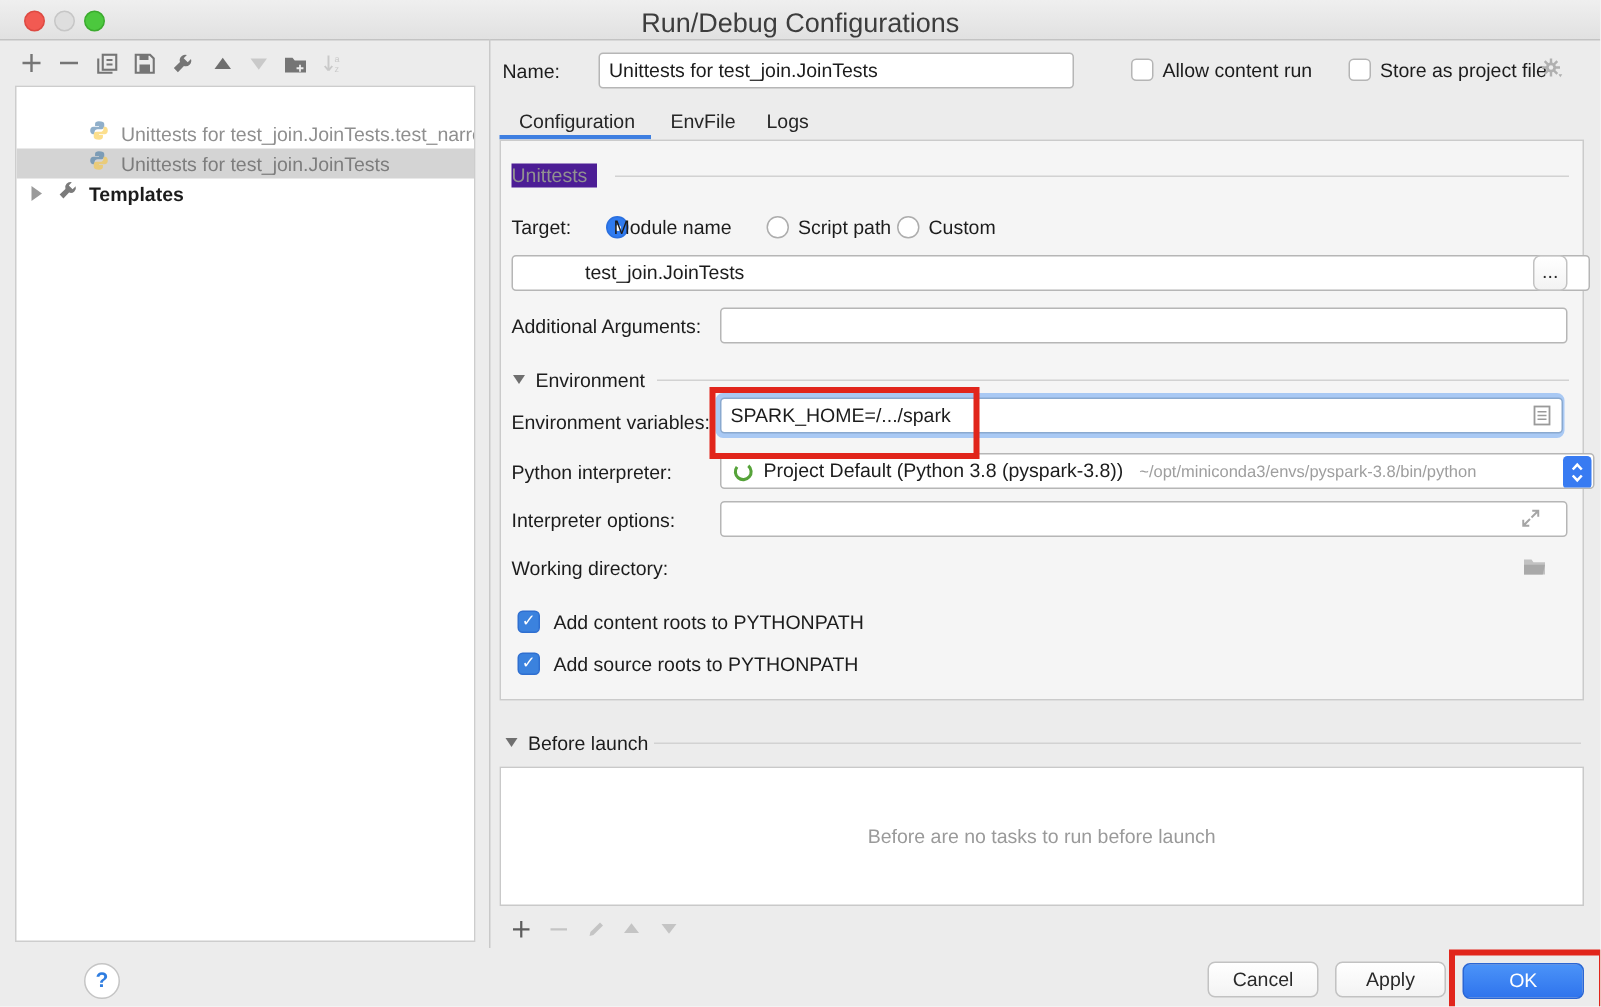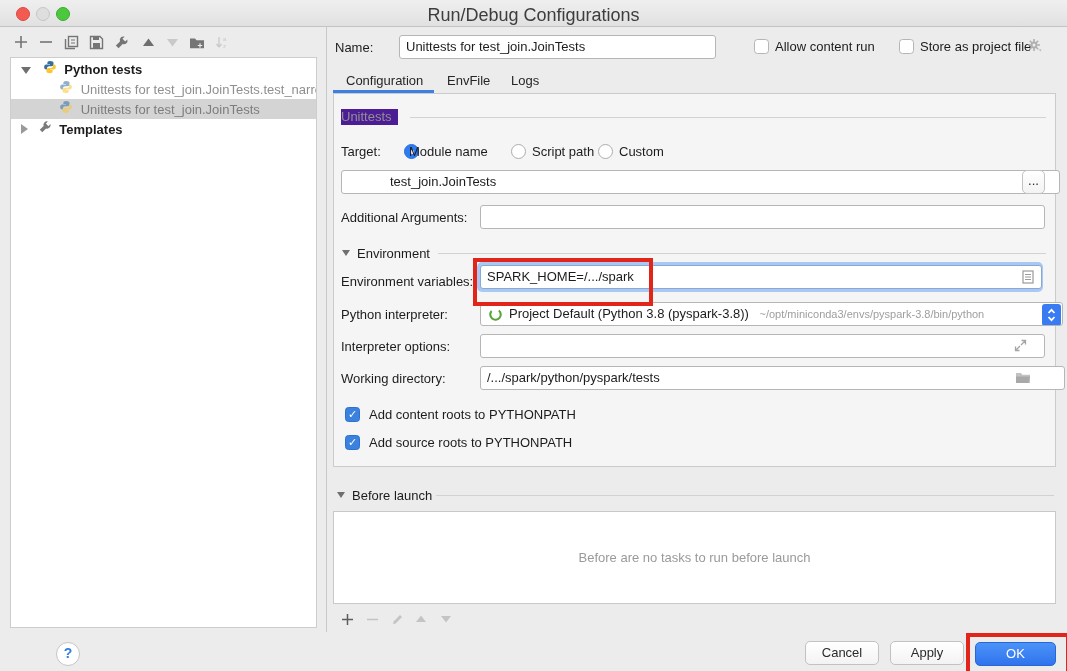--- a/index.html
+++ b/index.html
@@ -109,30 +109,20 @@
   </div>
   <div class="tbicon" style="left:213px;">
     <svg width="15" height="15" viewBox="0 0 15 15">
         <path d="M4 2v10M4 12l-2.5-3M4 12l2.5-3" stroke="#c9c9c9" stroke-width="1.3" fill="none"></path>
         <text x="8" y="6" font-size="6" fill="#c9c9c9">a</text>
         <text x="8" y="13" font-size="6" fill="#c9c9c9">z</text>
       </svg>
   </div>
 
   <div id="tree">
-    <div class="trow" style="top:1px;">
-      <span class="tw" style="margin-left:10px;"><span class="tri-e"></span></span>
-      <span class="tw" style="margin-left:8px;">
-        <svg width="14" height="14" viewBox="0 0 16 16">
-            <path fill="#366f9f" d="M7.9 1C6 1 5 1.8 5 3v1.6h3v.6H3.7C2.2 5.2 1.3 6.3 1.3 8c0 1.6.8 2.8 2.3 2.8h1V9.2c0-1.3 1.1-2.2 2.4-2.2h3c1.1 0 2-.9 2-2V3c0-1.2-1.3-2-4.1-2z"></path>
-            <path fill="#fbc531" d="M8.1 15c1.9 0 2.9-.8 2.9-2v-1.6H8v-.6h4.3c1.5 0 2.4-1.1 2.4-2.8 0-1.6-.8-2.8-2.3-2.8h-1v1.6c0 1.3-1.1 2.2-2.4 2.2h-3c-1.1 0-2 .9-2 2v2c0 1.2 1.3 2 4.1 2z"></path>
-          </svg>
-      </span>
-      <span class="tw bold" style="margin-left:4px;">Python tests</span>
-    </div>
     <div class="trow" style="top:21px;">
       <span class="tw" style="margin-left:48px;opacity:.55;">
         <svg width="14" height="14" viewBox="0 0 16 16">
             <path fill="#366f9f" d="M7.9 1C6 1 5 1.8 5 3v1.6h3v.6H3.7C2.2 5.2 1.3 6.3 1.3 8c0 1.6.8 2.8 2.3 2.8h1V9.2c0-1.3 1.1-2.2 2.4-2.2h3c1.1 0 2-.9 2-2V3c0-1.2-1.3-2-4.1-2z"></path>
             <path fill="#fbc531" d="M8.1 15c1.9 0 2.9-.8 2.9-2v-1.6H8v-.6h4.3c1.5 0 2.4-1.1 2.4-2.8 0-1.6-.8-2.8-2.3-2.8h-1v1.6c0 1.3-1.1 2.2-2.4 2.2h-3c-1.1 0-2 .9-2 2v2c0 1.2 1.3 2 4.1 2z"></path>
           </svg>
       </span>
       <span class="tw graytxt" style="margin-left:4px;">Unittests for test_join.JoinTests.test_narrow</span>
     </div>
     <div class="trow selrow" style="top:41px;">
@@ -232,21 +222,20 @@
 
   <div class="lbl" style="left:341px;top:339px;">Interpreter options:</div>
   <div class="input" style="left:480px;top:334px;width:551px;"></div>
   <div class="abs" style="left:1014px;top:339px;">
     <svg width="13" height="13" viewBox="0 0 13 13">
         <path d="M7.5 1.5h4v4M11.5 1.5 7 6M5.5 11.5h-4v-4M1.5 11.5 6 7" fill="none" stroke="#a5a5a5" stroke-width="1.3"></path>
       </svg>
   </div>
 
   <div class="lbl" style="left:341px;top:371px;">Working directory:</div>
-  <div class="input" style="left:480px;top:366px;width:551px;padding-right:26px;">/.../spark/python/pyspark/tests</div>
   <div class="abs" style="left:1015px;top:371px;">
     <svg width="16" height="13" viewBox="0 0 16 13">
         <path d="M1 2h5l1.3 1.8H15V12H1z" fill="#c2c2c2"></path>
         <path d="M1 5.5h14L13.5 12H1z" fill="#a9a9a9"></path>
       </svg>
   </div>
 
   <div class="cbx on" style="left:345px;top:407px;"></div>
   <div class="lbl" style="left:369px;top:407px;">Add content roots to PYTHONPATH</div>
   <div class="cbx on" style="left:345px;top:435px;"></div>

